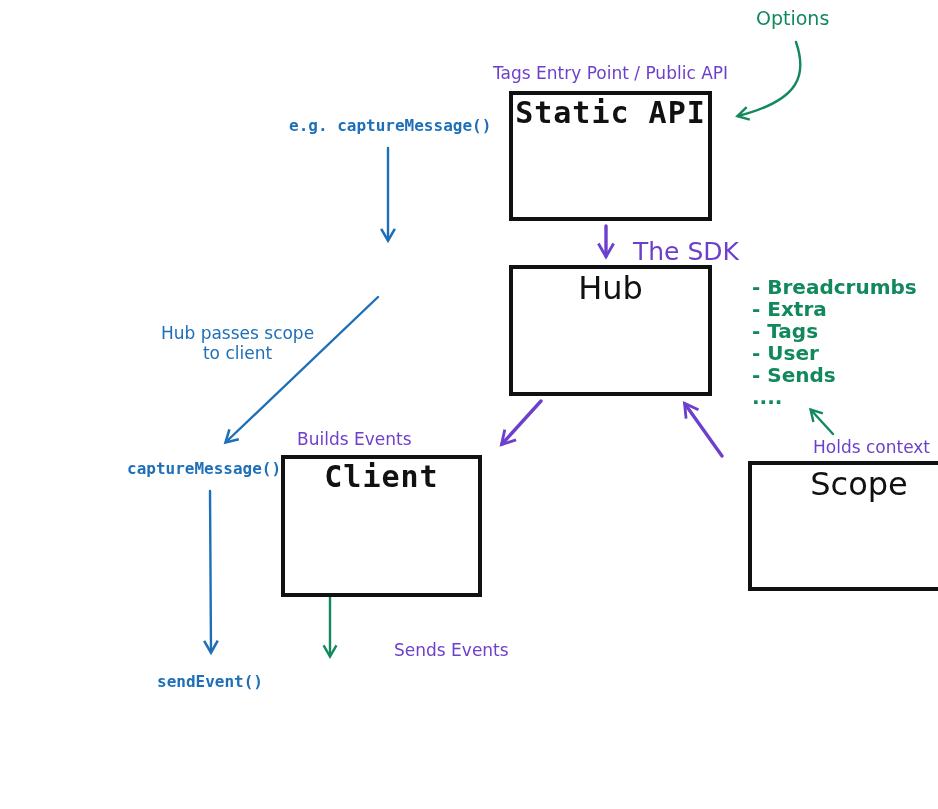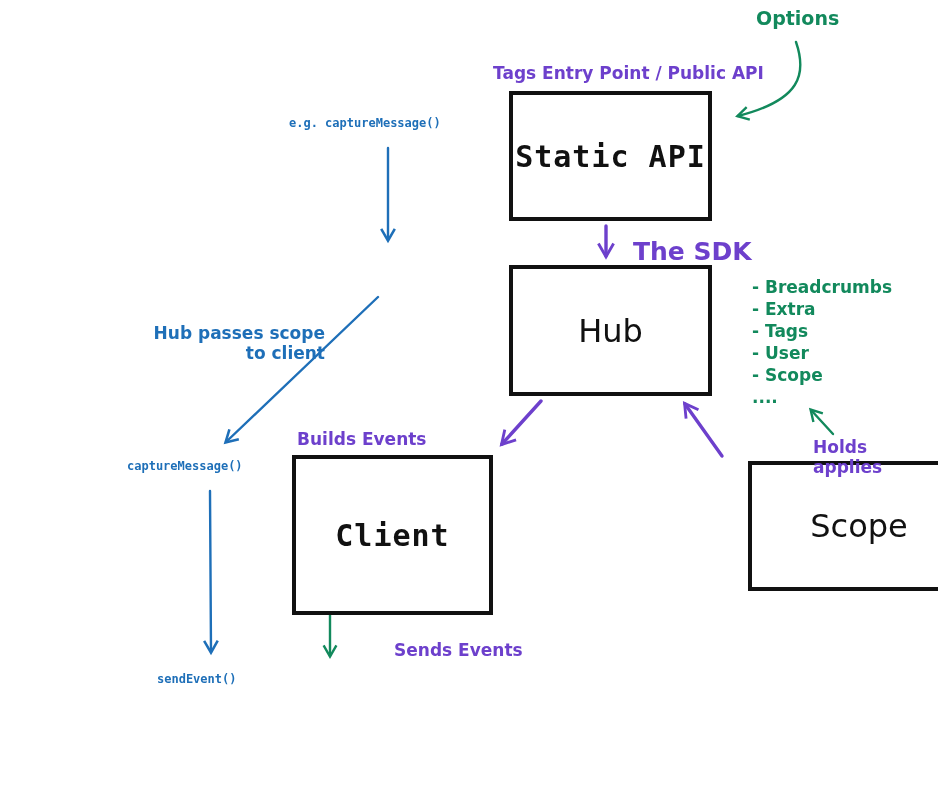--- a/index.html
+++ b/index.html
@@ -16,53 +16,53 @@
   .a-purple{stroke:var(--purple);}
   .a-green{stroke:var(--green);}
   .w-thin{stroke-width:2.4;}
   .w-thick{stroke-width:3.4;}
   .mk{fill:none;stroke-width:1.5;}
 
   .box{
     position:absolute;
     border:4px solid var(--ink,#111);
     background:var(--paper,#fff);
-    display:flex;align-items:center;justify-content:center;
+    display:flex;align-items:flex-start;justify-content:center;
     box-sizing:border-box;
   }
   .box-label-mono{
     font-family:"DejaVu Sans Mono", monospace;
     font-size:30px;font-weight:600;color:var(--ink,#111);
     letter-spacing:1px;white-space:nowrap;
   }
   .box-label-sans{
     font-family:"DejaVu Sans","Liberation Sans",sans-serif;
     font-size:32px;font-weight:400;color:var(--ink,#111);
     white-space:nowrap;
   }
   .hand{
     position:absolute;
     font-family:"DejaVu Sans","Liberation Sans",sans-serif;
-    font-size:17px;font-weight:700;
+    font-size:17px;font-weight:400;
     white-space:pre-line;line-height:1.15;
   }
   .hand.purple{color:var(--purple);}
   .hand.green{color:var(--green);}
   .hand.blue{color:var(--blue);}
   .code{
     position:absolute;
     font-family:"DejaVu Sans Mono","Liberation Mono",monospace;
-    font-size:12px;font-weight:700;
+    font-size:16px;font-weight:700;
     color:var(--blue);white-space:nowrap;
   }
-  .ctr{text-align:right;}
+  .ctr{text-align:center;}
   .ctx-list{position:absolute;display:flex;flex-direction:column;}
   .ctx-list .hand-item{
     font-family:"DejaVu Sans","Liberation Sans",sans-serif;
-    font-size:17px;font-weight:600;color:var(--green);
+    font-size:20px;font-weight:600;color:var(--green);
     line-height:22px;white-space:nowrap;
   }
 </style>
 </head>
 <body>
 
 <div class="canvas">
 
   <svg class="arrows" width="938" height="809" viewBox="0 0 938 809" aria-hidden="true">
     <defs>
@@ -89,41 +89,41 @@
     <path class="arrow a-green w-thin" d="M796,42 C807,74 801,100 738,116" marker-end="url(#m-green)"></path>
     <path class="arrow a-green w-thin" d="M833,434 L811,410" marker-end="url(#m-green)"></path>
   </svg>
 
   <div class="box" style="left:509px;top:91px;width:203px;height:130px">
     <span class="box-label-mono">Static API</span>
   </div>
   <div class="box" style="left:509px;top:265px;width:203px;height:131px">
     <span class="box-label-sans">Hub</span>
   </div>
-  <div class="box" style="left:292px;top:455px;width:201px;height:160px">
+  <div class="box" style="left:281px;top:455px;width:201px;height:142px">
     <span class="box-label-mono">Client</span>
   </div>
   <div class="box" style="left:748px;top:461px;width:222px;height:130px">
     <span class="box-label-sans">Scope</span>
   </div>
 
   <div class="hand purple" style="left:493px;top:64px">Tags Entry Point / Public API</div>
   <div class="hand purple" style="left:633px;top:238px;font-size:25px">The SDK</div>
   <div class="hand purple" style="left:297px;top:430px">Builds Events</div>
   <div class="hand purple" style="left:394px;top:641px">Sends Events</div>
-  <div class="hand purple" style="left:813px;top:438px">Holds applies</div>
+  <div class="hand purple" style="left:813px;top:438px">Holds context</div>
 
   <div class="hand green" style="left:756px;top:8px;font-size:19px">Options</div>
 
   <div class="ctx-list" style="left:752px;top:276px">
     <span class="hand-item">- Breadcrumbs</span>
     <span class="hand-item">- Extra</span>
     <span class="hand-item">- Tags</span>
     <span class="hand-item">- User</span>
-    <span class="hand-item">- Scope</span>
+    <span class="hand-item">- Sends</span>
     <span class="hand-item">....</span>
   </div>
 
   <div class="code" style="left:289px;top:116px">e.g. captureMessage()</div>
   <div class="code" style="left:127px;top:459px">captureMessage()</div>
   <div class="code" style="left:157px;top:672px">sendEvent()</div>
 
   <div class="hand blue ctr" style="left:150px;top:324px;width:175px">Hub passes scope
 to client</div>
 

